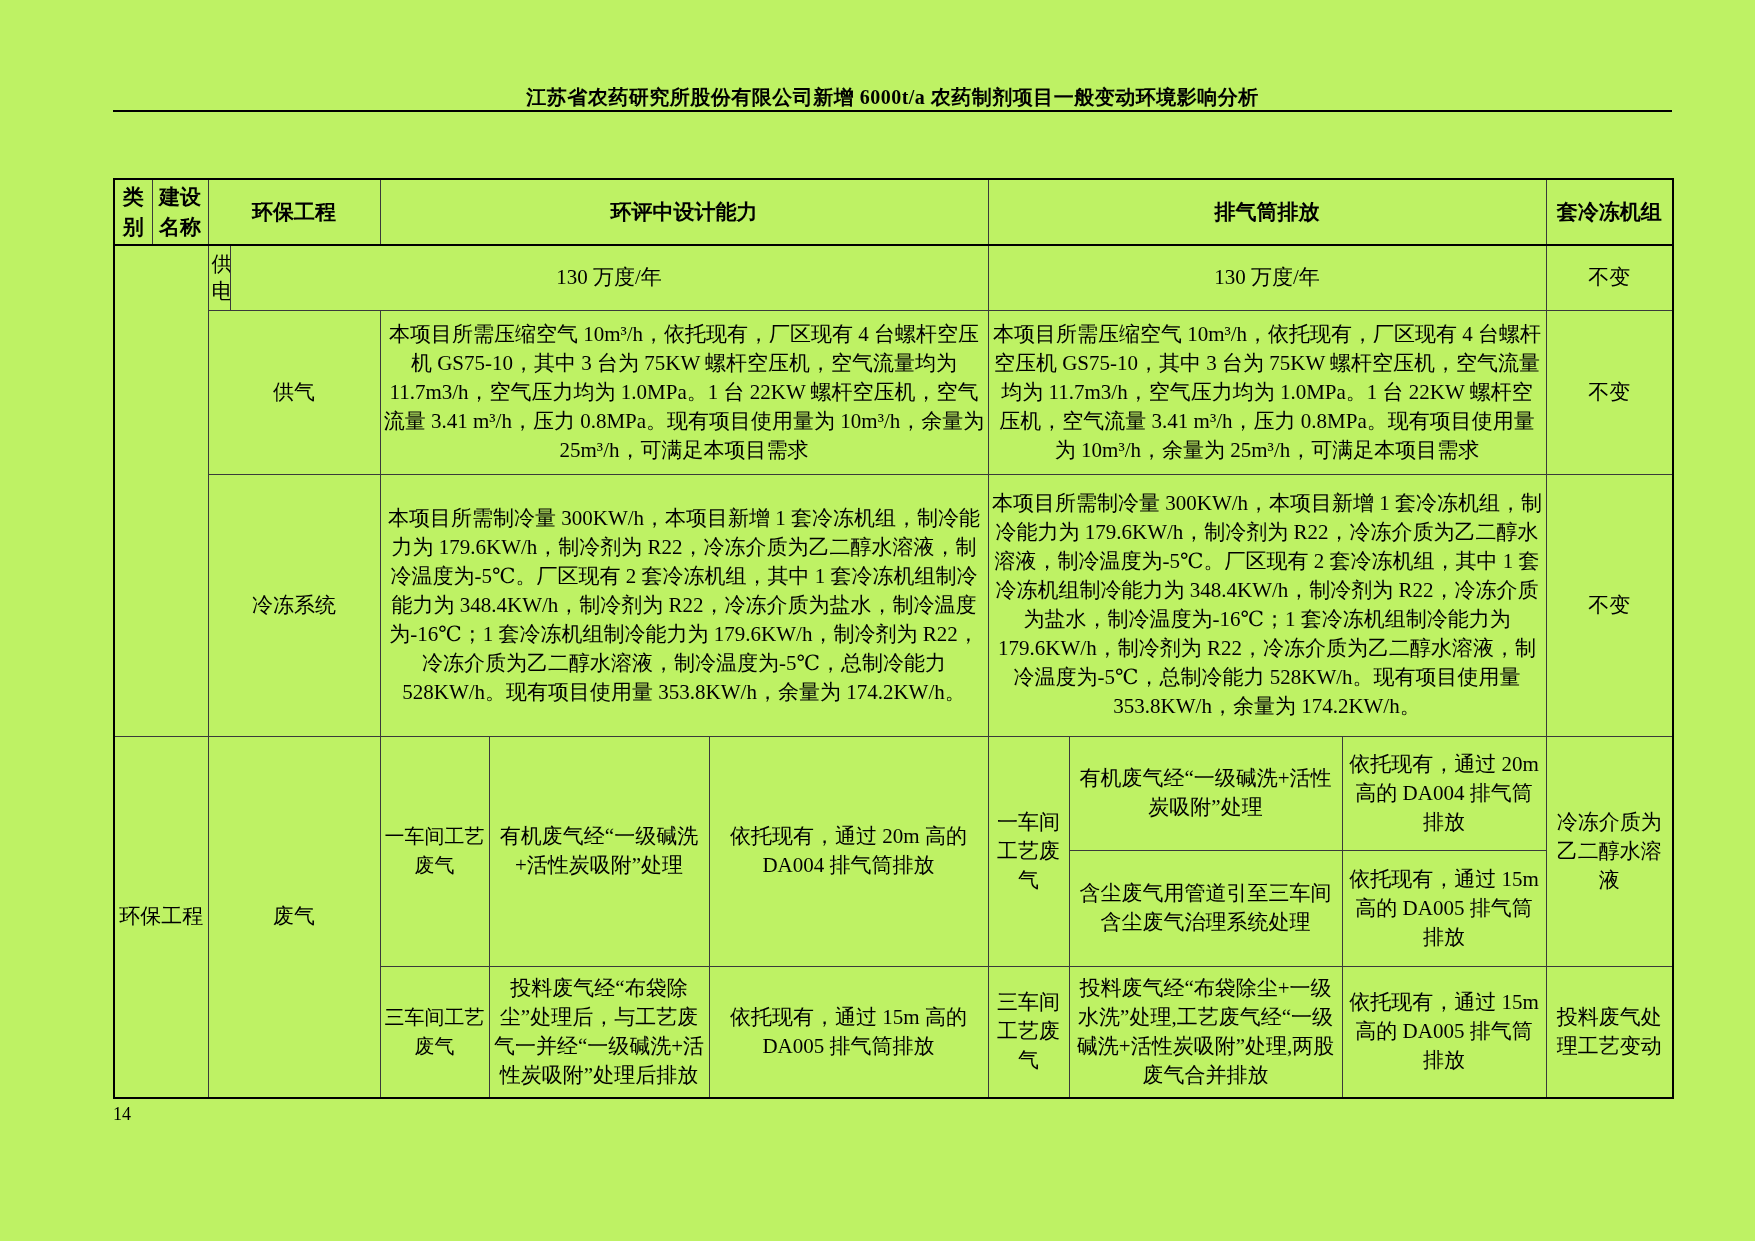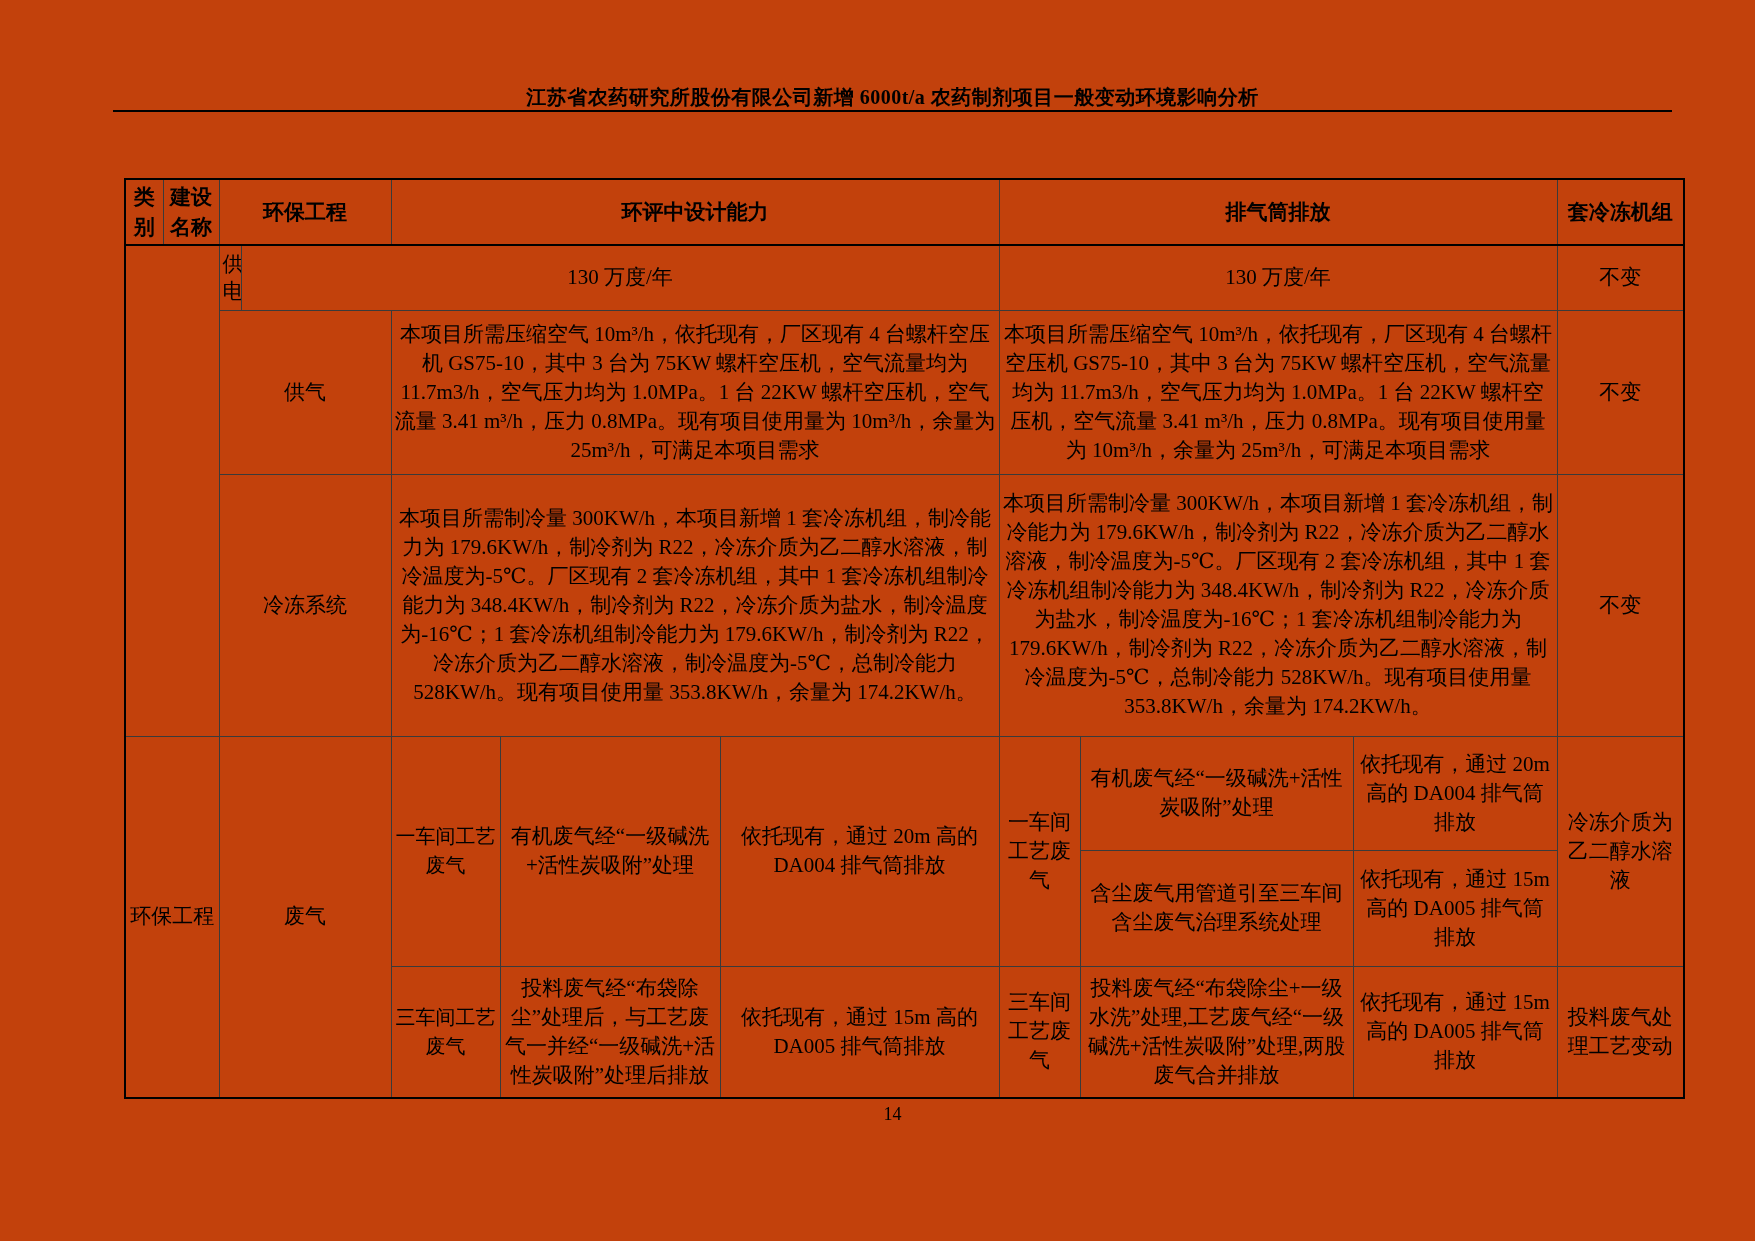--- a/index.html
+++ b/index.html
@@ -1,39 +1,39 @@
 <!DOCTYPE html>
 <html><head>
 <meta charset="utf-8">
 <style>
   html,body{margin:0;padding:0;background:#e8e8e8;}
   .page{
     position:relative;
     width:1755px;height:1241px;
-    background:#c2410c;
+    background:#bef264;
     font-family:"Liberation Serif","DejaVu Serif",serif;
     color:#000;
     overflow:hidden;
   }
   .doc-title{
     position:absolute;
     left:113px;top:84px;width:1559px;
     text-align:center;
     font-size:20px;font-weight:bold;
     letter-spacing:0.5px;
     white-space:nowrap;
   }
   .title-rule{
     position:absolute;
     left:113px;top:110px;width:1559px;height:2px;
     background:#000;
   }
   table.main{
     position:absolute;
-    left:124px;top:178px;
+    left:113px;top:178px;
     width:1559px;
     border-collapse:collapse;
     table-layout:fixed;
     font-size:21px;
     line-height:29px;
   }
   table.main td, table.main th{
     border:1px solid #3a3a3a;
     padding:2px 3px;
     vertical-align:middle;
@@ -59,21 +59,20 @@
   td.vstack{
     vertical-align:top;
     text-align:center;
     padding:3px 0 0 0;
     line-height:27px;
     margin-top:23px;
   }
   .page-footer{
     position:absolute;
     left:113px;top:1104px;width:1559px;
-    text-align:center;
     font-size:18px;
   }
 </style>
 </head>
 <body>
 
 <div class="page">
 
   <div class="doc-title">江苏省农药研究所股份有限公司新增 6000t/a 农药制剂项目一般变动环境影响分析</div>
   <div class="title-rule"></div>

